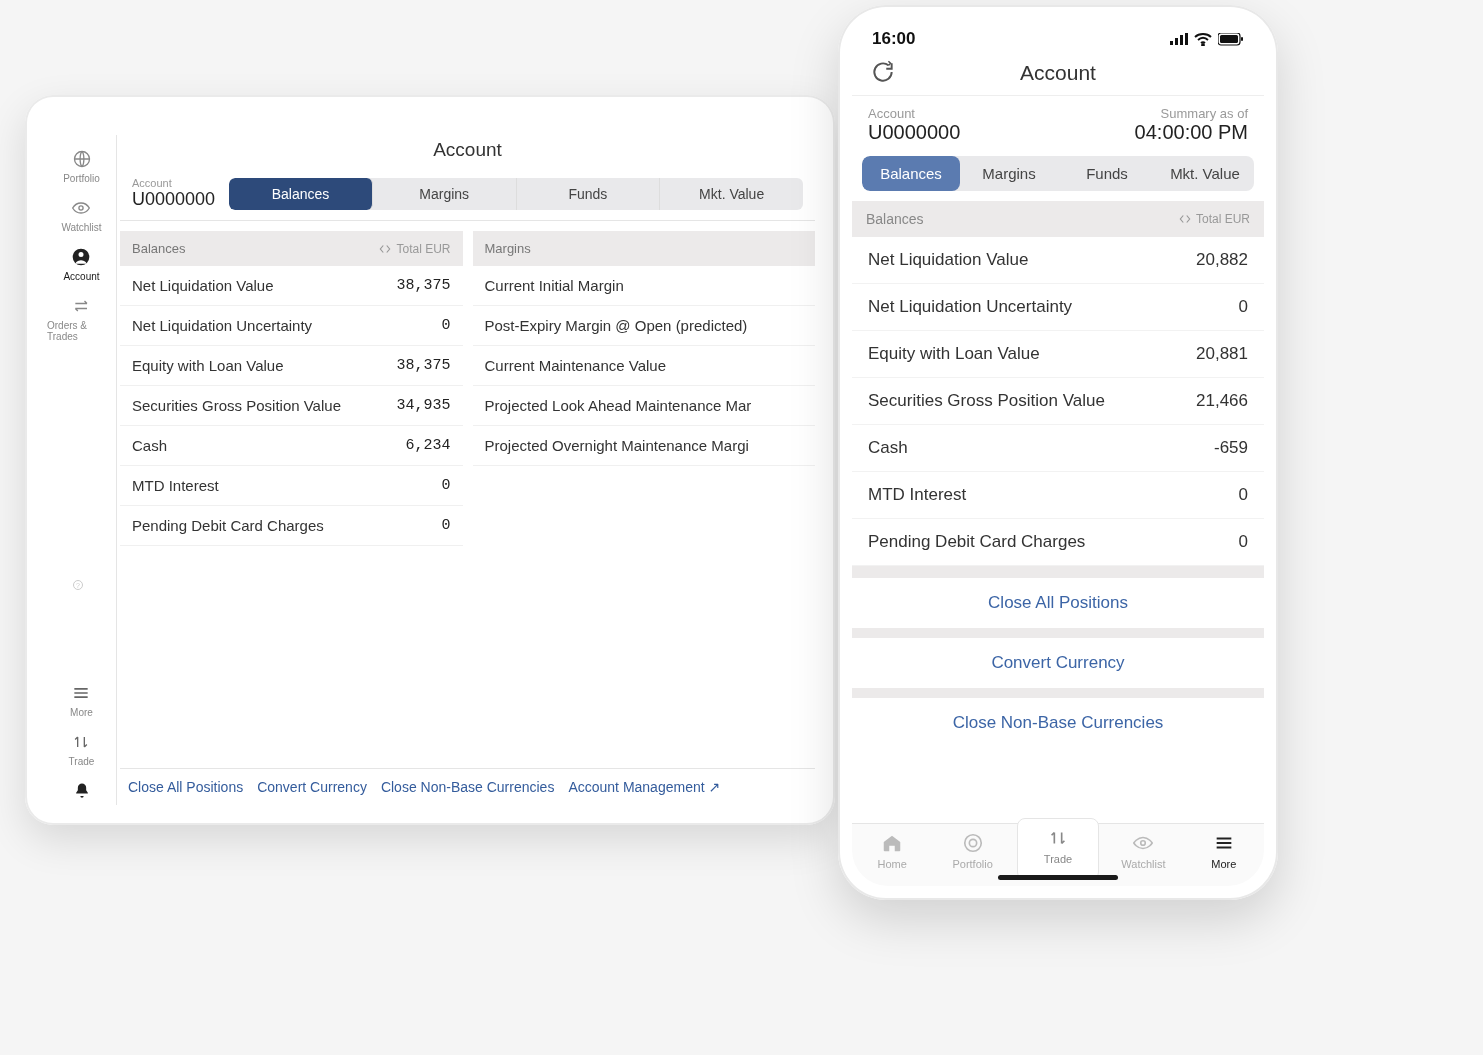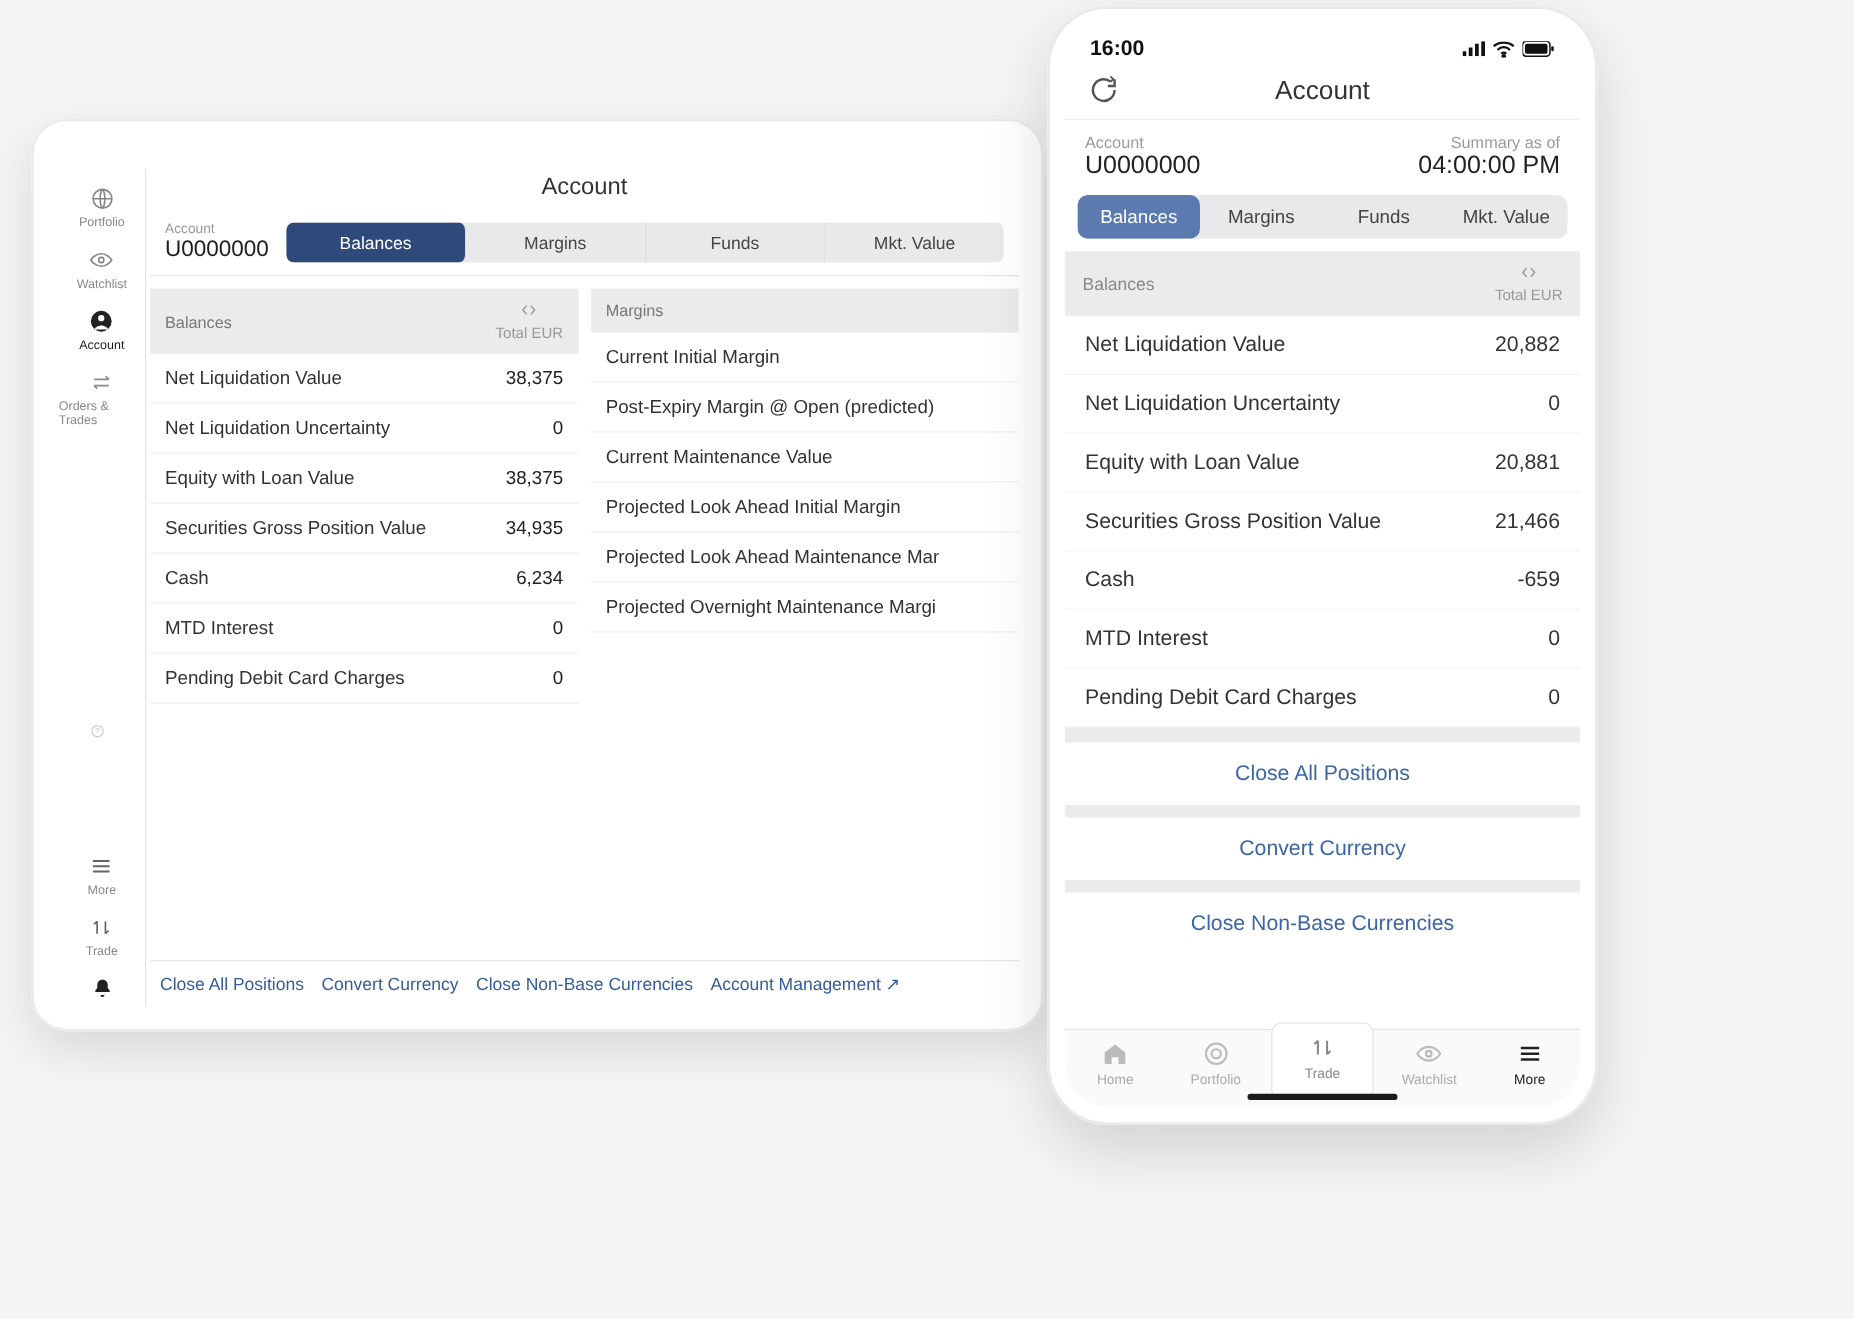--- a/index.html
+++ b/index.html
@@ -26,27 +26,27 @@
 .tablet-acct-col .lbl { font-size:11px; color:#999; }
 .tablet-acct-col .val { font-size:18px; color:#222; }
 .tab-tabs { display:flex; flex:1; background:#e9e9eb; border-radius:6px; overflow:hidden; }
 .tab-tabs .tab { flex:1; text-align:center; font-size:14px; color:#444; padding:8px 0; cursor:pointer; border-right:1px solid #ddd; }
 .tab-tabs .tab:last-child{border-right:none;}
 .tab-tabs .tab.active { background:#2d4a7a; color:#fff; border-radius:6px; }
 .tablet-panels { display:flex; gap:10px; padding:10px 0 0 0; flex:1; overflow:hidden; }
 .panel { flex:1; display:flex; flex-direction:column; min-width:0;}
 .panel-header { background:#eceaea; padding:10px 12px; font-size:13px; color:#777; display:flex; justify-content:space-between; align-items:center; }
 .panel-row { display:flex; justify-content:space-between; padding:11px 12px; font-size:15px; color:#333; border-bottom:1px solid #f0f0f0; white-space:nowrap; }
-.panel-row .v { color:#222; }
+.panel-row .v { color:#222;font-family:Liberation Mono, monospace; }
 .panel-row .k { overflow:hidden; text-overflow:ellipsis; }
 .tablet-footer { border-top:1px solid #e5e5e5; padding:10px 8px; display:flex; gap:14px; font-size:14px; }
 .tablet-footer a { color:#345c9c; cursor:pointer; white-space:nowrap; }
 
 
-.expand { display:inline-flex; align-items:center; gap:4px; color:#999; font-size:12px;flex-direction:column;}
+.expand { display:inline-flex; gap:4px; color:#999; font-size:12px;}
 .expand svg{width:14px;height:14px;}
 
 
 .phone {
   position:absolute; left:838px; top:5px; width:440px; height:895px;
   background:#fff; border-radius:48px;
   box-shadow:0 20px 50px rgba(0,0,0,0.15), inset 0 0 0 2px #e8e8e8;
   padding:14px;
 }
 .phone-screen { width:100%; height:100%; border-radius:36px; overflow:hidden; display:flex; flex-direction:column; background:#fff; position:relative; }
@@ -219,23 +219,20 @@
             <div class="panel-row">
               <span class="k">Current Initial Margin</span>
             </div>
             <div class="panel-row">
               <span class="k">Post-Expiry Margin @ Open (predicted)</span>
             </div>
             <div class="panel-row">
               <span class="k">Current Maintenance Value</span>
             </div>
             <div class="panel-row">
-              <span class="k">Projected Look Ahead Initial Margin</span>
-            </div>
-            <div class="panel-row">
               <span class="k">Projected Look Ahead Maintenance Mar</span>
             </div>
             <div class="panel-row">
               <span class="k">Projected Overnight Maintenance Margi</span>
             </div>
           </div>
       </div>
     </div>
 
     <div class="tablet-footer">

